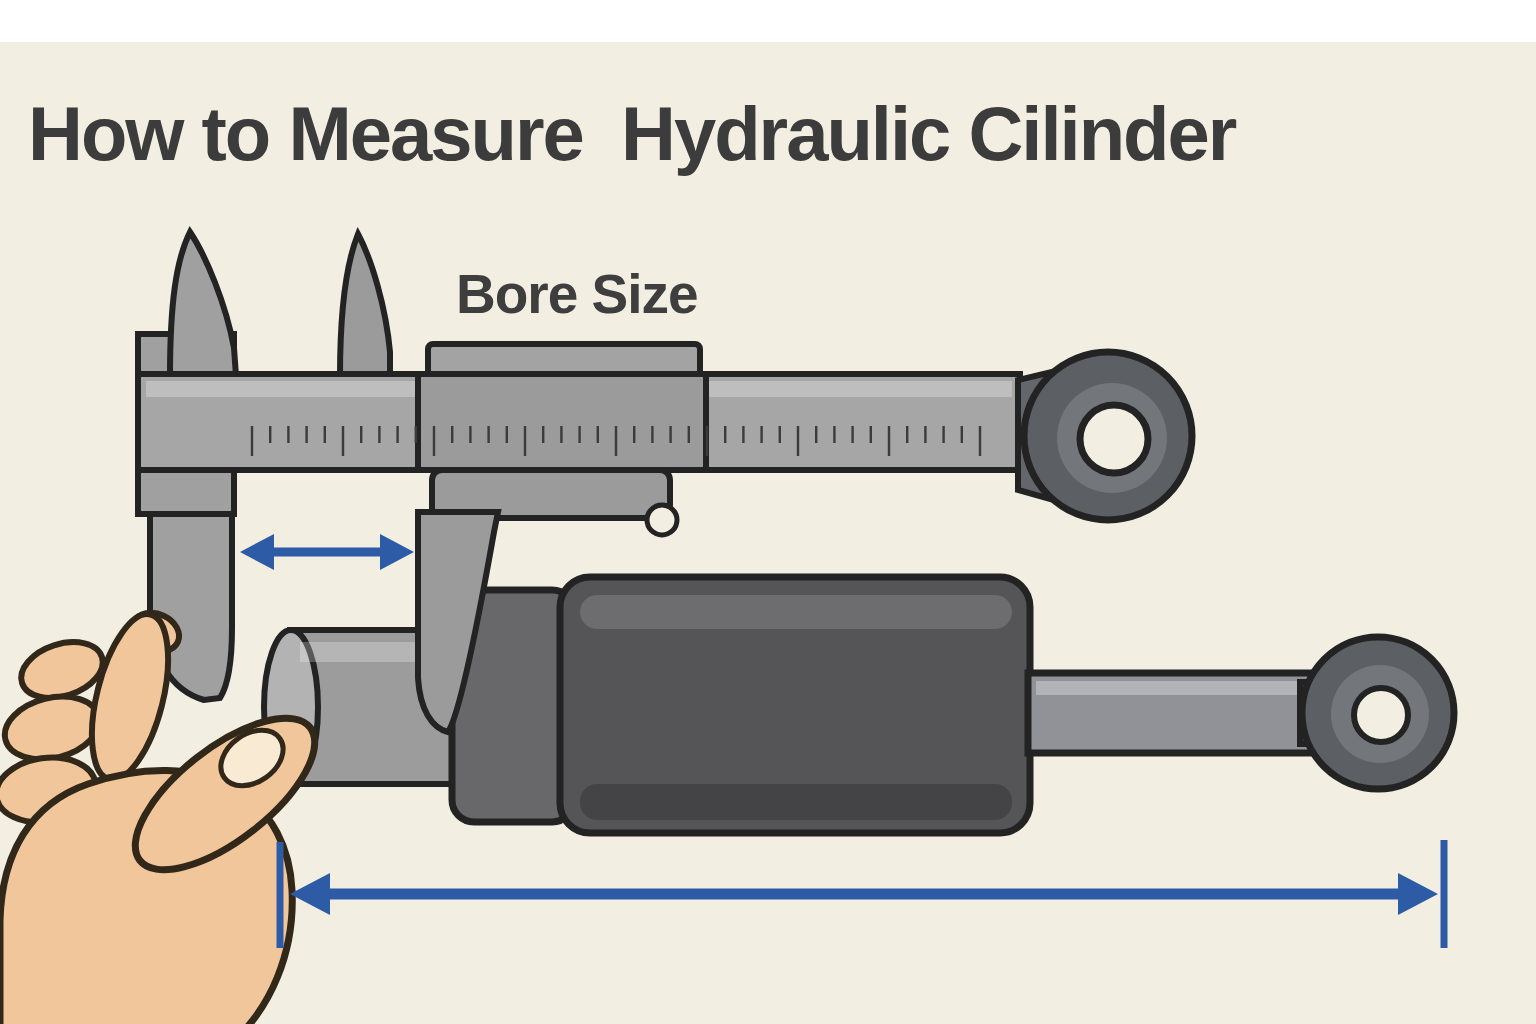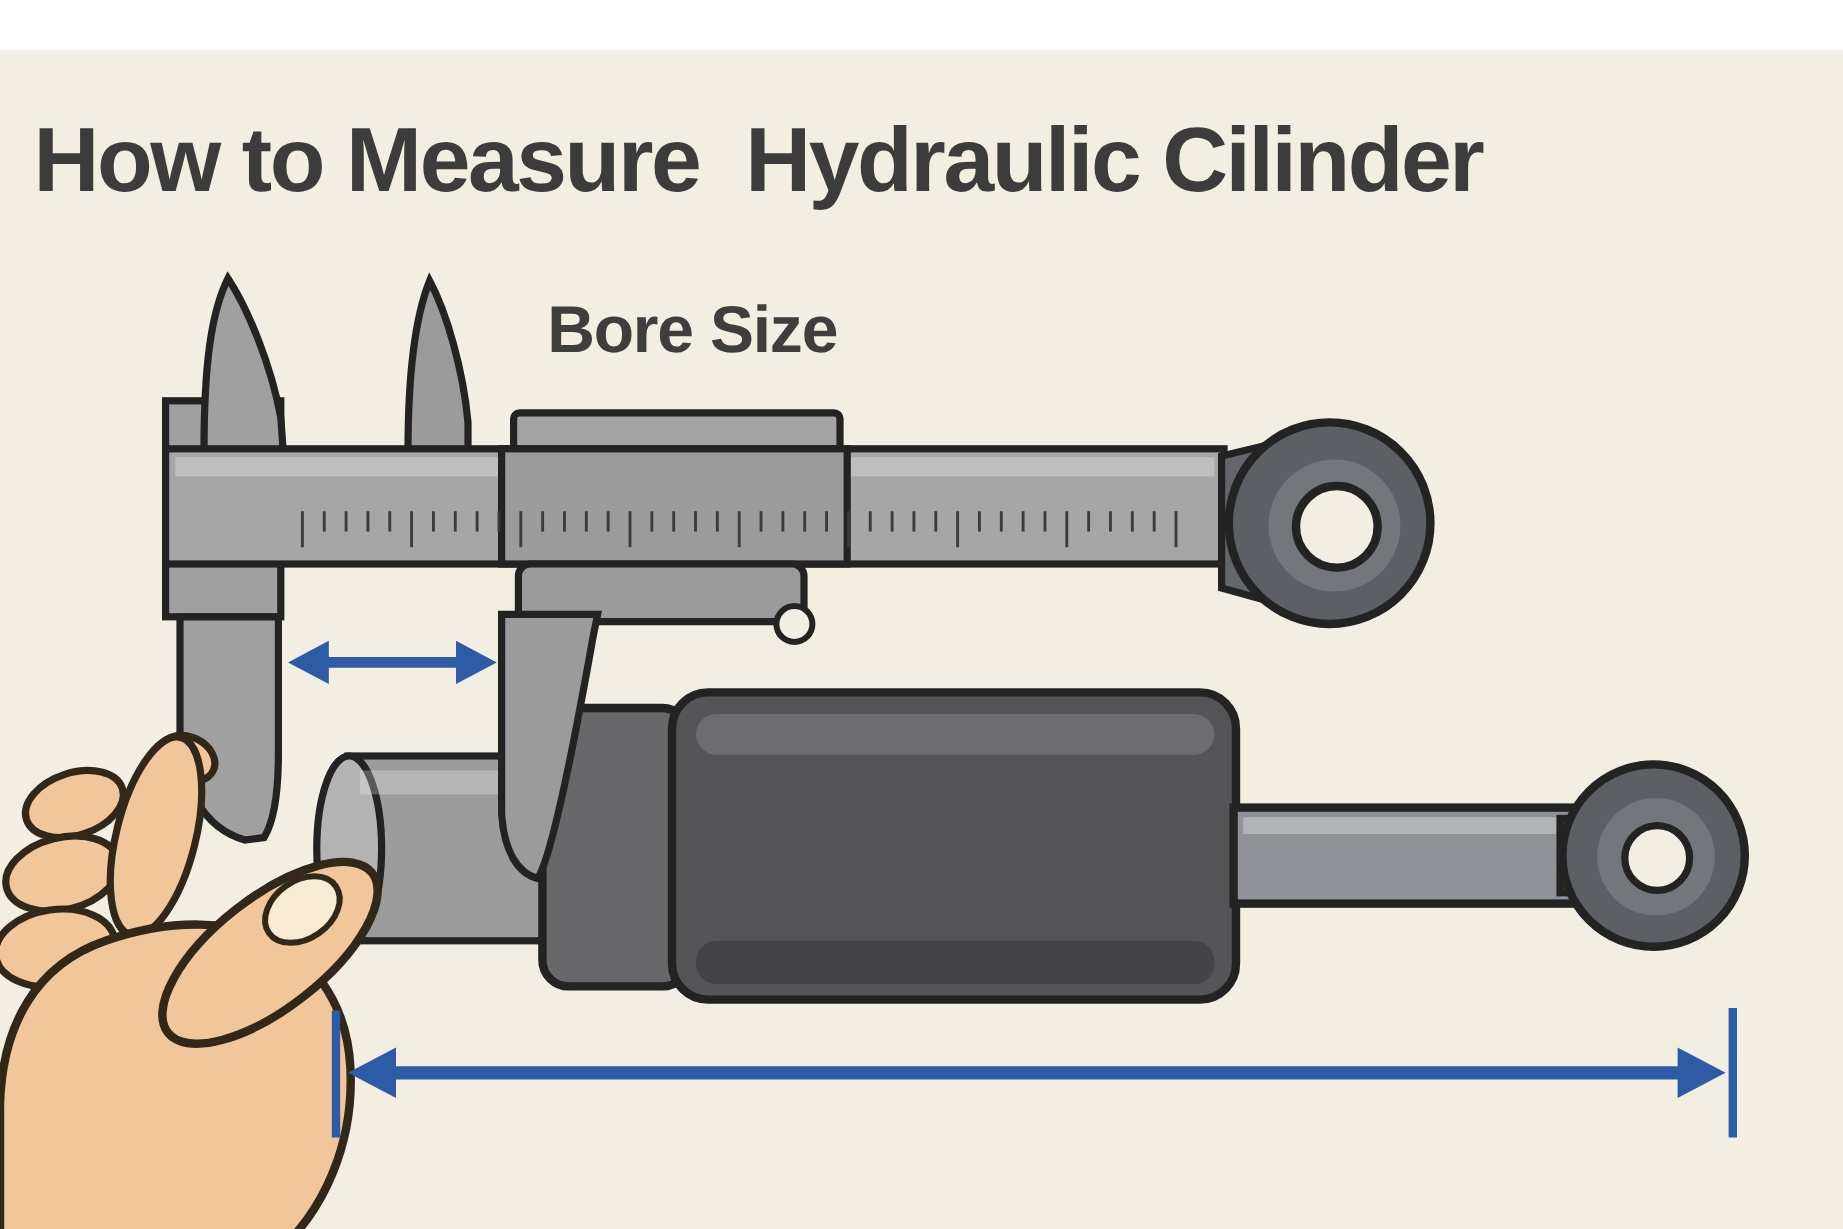--- a/index.html
+++ b/index.html
@@ -15,21 +15,21 @@
   .title{
     position:absolute;left:28px;top:48px;
     font-size:76px;font-weight:bold;color:#3c3c3c;
     letter-spacing:-2px;white-space:pre;
   }
   .label{
     position:absolute;
     font-size:55px;font-weight:bold;color:#3e3e3e;
     letter-spacing:-1px;white-space:pre;
   }
-  .label.bore{left:456px;top:200px;text-align:center;}
+  .label.bore{left:456px;top:220px;text-align:center;}
   .label.stroke{left:626px;top:896px;}
 </style>
 </head>
 <body>
 
 <div class="canvas">
 
   <svg id="diagram" width="1536" height="1024" viewBox="0 0 1536 1024">
 
     <rect x="0" y="0" width="1536" height="1024" fill="#f2eee2"></rect>

